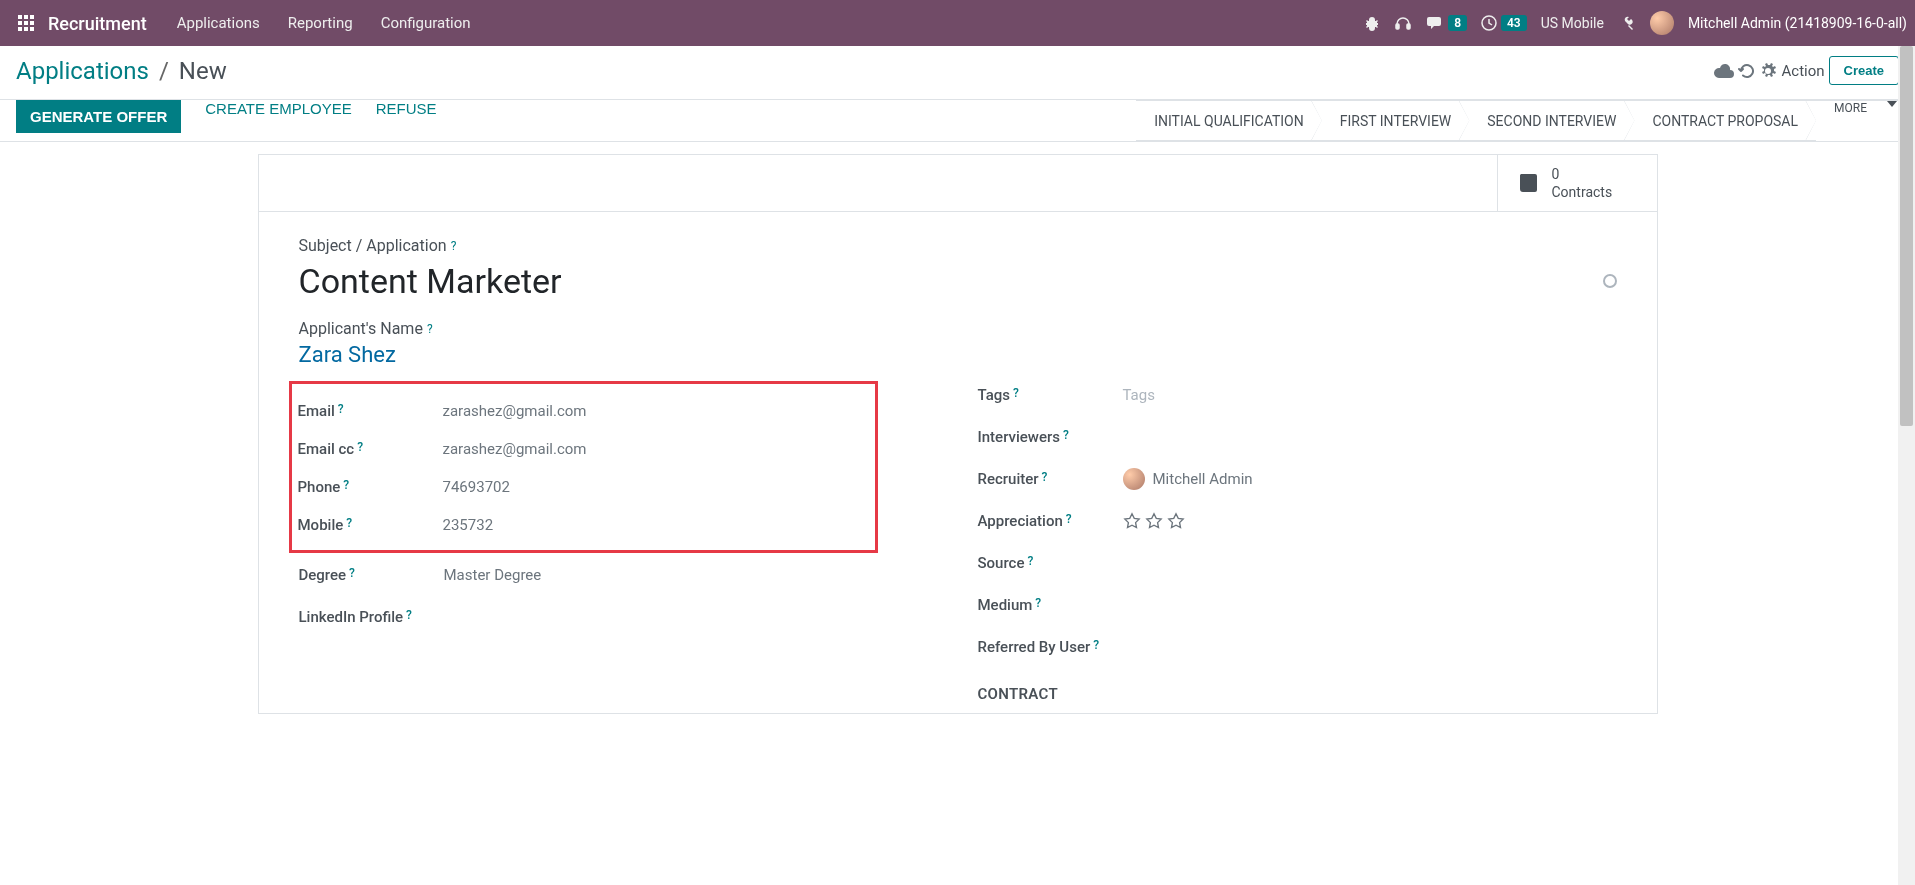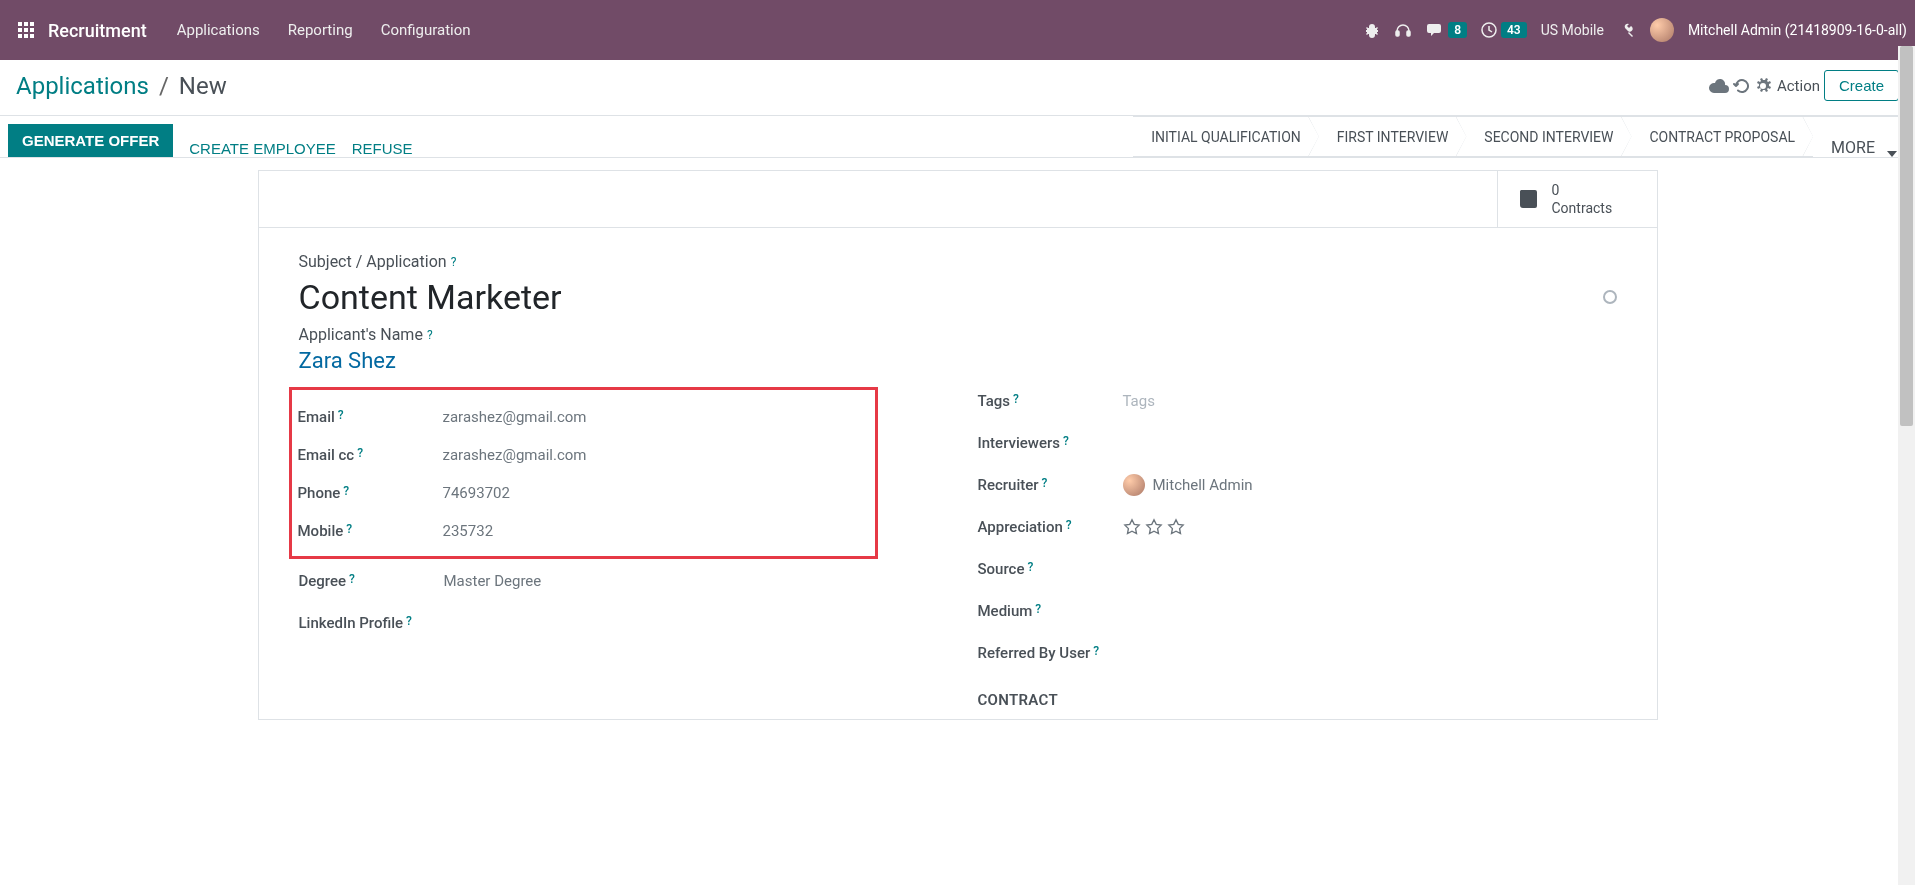--- a/index.html
+++ b/index.html
@@ -1,53 +1,53 @@
 <!DOCTYPE html>
 <html><head>
 <meta charset="utf-8">
 <style>
 * { box-sizing: border-box; margin: 0; padding: 0; }
 body { font-family: -apple-system, BlinkMacSystemFont, "Segoe UI", Roboto, "Helvetica Neue", sans-serif; font-size: 14px; color: #212529; background: #fff; overflow-x: hidden; }
-.topbar { background: #714B67; color: #fff; height: 60px; display: flex; align-items: center; padding: 0 8px; }
+.topbar { background: #714B67; color: #fff; height: 46px; display: flex; align-items: center; padding: 0 8px; }
 .topbar-left { display: flex; align-items: center; gap: 0; }
 .apps-icon { width: 36px; display: flex; align-items: center; justify-content: center; cursor: pointer; }
 .topbar .brand { font-size: 18px; font-weight: 500; padding: 0 16px 0 4px; cursor: pointer; }
 .topbar .nav-item { padding: 0 14px; font-size: 15px; cursor: pointer; color: #eee; }
 .topbar-right { margin-left: auto; display: flex; align-items: center; gap: 14px; }
 .topbar-right .icon-btn { cursor: pointer; display: flex; align-items: center; gap: 4px; color: #eee; position: relative; }
 .badge { background: #017e84; color: #fff; font-size: 12px; font-weight: 600; padding: 1px 6px; border-radius: 3px; }
 .avatar { width: 24px; height: 24px; border-radius: 50%; background: radial-gradient(circle at 30% 30%, #fca, #a76); display: inline-block; }
 .user-label { font-size: 14px; cursor: pointer; }
 .subheader { display: flex; align-items: center; justify-content: space-between; padding: 10px 16px 14px; border-bottom: 1px solid #dee2e6; }
 .breadcrumb { font-size: 24px; color: #017e84; display: flex; align-items: center; gap: 10px; }
 .breadcrumb .sep { color: #666; }
 .breadcrumb .current { color: #495057; }
 .subheader-right { display: flex; align-items: center; gap: 4px; }
 .subheader-right .icon-btn { cursor: pointer; color: #6c757d; font-size: 16px; }
 .action-btn { display: flex; align-items: center; gap: 6px; cursor: pointer; color: #495057; font-size: 15px; }
-.create-btn { border: 1px solid #017e84; color: #017e84; background: #fff; padding: 6px 14px; font-size: 15px; cursor: pointer; border-radius: 3px; font-weight: 400; }
+.create-btn { border: 1px solid #017e84; color: #017e84; background: #fff; padding: 6px 14px; font-size: 13px; cursor: pointer; border-radius: 3px; font-weight: 700; }
 .actionbar { display: flex; align-items: stretch; border-bottom: 1px solid #dee2e6; height: 42px; }
-.actionbar-left { display: flex; align-items: flex-end; padding-left: 8px; gap: 16px; }
+.actionbar-left { display: flex; align-items: flex-start; padding-left: 16px; gap: 24px; }
 .gen-offer-btn { background: #017e84; color: #fff; border: none; padding: 8px 14px; font-size: 15px; font-weight: 600; cursor: pointer; }
 .link-btn { color: #017e84; font-size: 15px; font-weight: 500; cursor: pointer; background: none; border: none; }
 .status-bar { margin-left: auto; display: flex; align-items: stretch; }
 .status-stage { display: flex; align-items: center; padding: 0 18px; color: #495057; font-size: 14px; cursor: pointer; position: relative; border-top: 1px solid #dee2e6; border-bottom: 1px solid #dee2e6; border-left: none; }
 .status-stage::after { content: ""; position: absolute; right: -10px; top: 0; bottom: 0; width: 20px; background: #fff; clip-path: polygon(0 0, 50% 50%, 0 100%, 10% 100%, 60% 50%, 10% 0); z-index: 1; }
 .status-stage::before { content: ""; position: absolute; right: -11px; top: -1px; bottom: -1px; width: 22px; background: #dee2e6; clip-path: polygon(0 0, 50% 50%, 0 100%, 5% 100%, 55% 50%, 5% 0); }
-.more-btn { display: flex; align-items: flex-end; padding: 0 18px; color: #495057; font-size: 16px; cursor: pointer; gap: 12px; border-top: 1px solid #dee2e6; }
+.more-btn { display: flex; align-items: flex-start; padding: 0 18px; color: #495057; font-size: 12px; cursor: pointer; gap: 20px; border-top: 1px solid #dee2e6; }
 .content-wrap { display: flex; }
 .form-sheet { margin: 0 auto; margin-top: 12px; width: 1400px; max-width: calc(100% - 80px); border: 1px solid #dee2e6; background: #fff; }
 .stat-row { display: flex; justify-content: flex-end; border-bottom: 1px solid #dee2e6; }
 .stat-btn { display: flex; align-items: center; gap: 10px; padding: 10px 18px; border-left: 1px solid #dee2e6; cursor: pointer; min-width: 160px; }
 .stat-btn .stat-icon { color: #495057; }
 .stat-btn .stat-text { display: flex; flex-direction: column; line-height: 1.3; color: #495057; }
 .form-body { padding: 20px 40px 10px; }
 .label-row { font-size: 16px; color: #495057; display: flex; align-items: center; gap: 4px; margin-top: 4px; }
 .help-q { color: #017e84; font-size: 12px; vertical-align: super; cursor: pointer; }
-.title-field { font-size: 34px; color: #212529; margin-top: 6px; margin-bottom: 8px; display: flex; justify-content: space-between; align-items: center; }
+.title-field { font-size: 34px; color: #212529; margin-top: 6px; margin-bottom: 18px; display: flex; justify-content: space-between; align-items: center; }
 .kanban-circle { width: 14px; height: 14px; border: 2px solid #adb5bd; border-radius: 50%; cursor: pointer; }
 .name-field { font-size: 22px; color: #0369a1; margin-top: 4px; margin-bottom: 14px; }
 .two-col { display: flex; gap: 40px; }
 .col { flex: 1; }
 .field-row { display: flex; align-items: center; margin-bottom: 14px; min-height: 28px; }
 .field-label { width: 145px; font-size: 15px; color: #495057; display: flex; align-items: flex-start; gap: 3px; font-weight: 500; }
 .field-value { font-size: 15px; color: #6c757d; display: flex; align-items: center; gap: 8px; }
 .field-value.placeholder { color: #adb5bd; }
 .red-box { border: 3px solid #e63946; padding: 0 6px 6px; margin-left: -10px; margin-right: 60px; margin-bottom: 8px; }
 .red-box .field-row { margin-bottom: 10px; margin-top: 8px; align-items: flex-end; }

